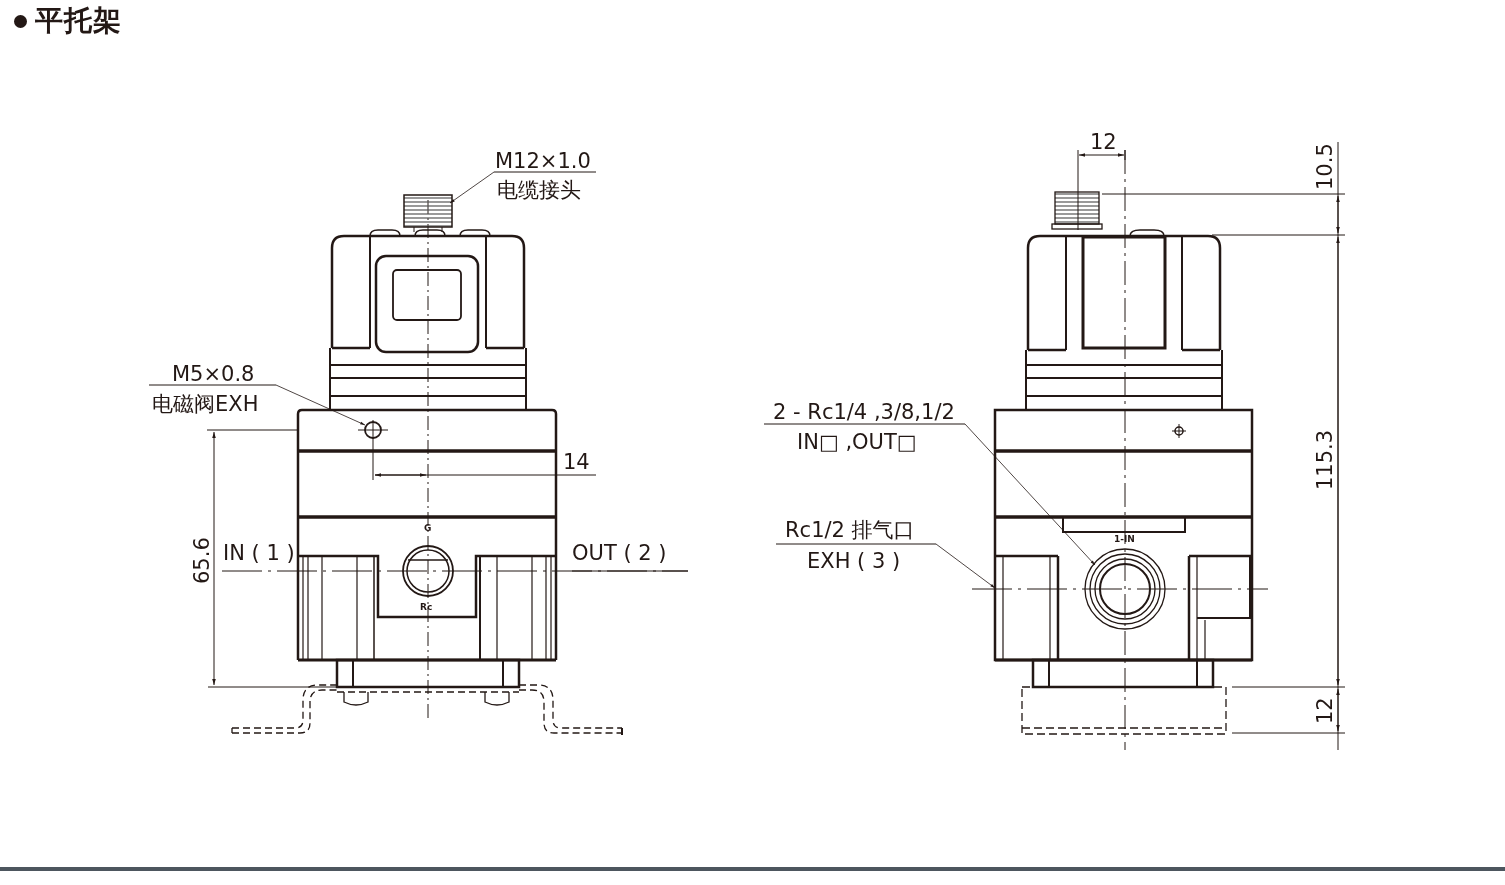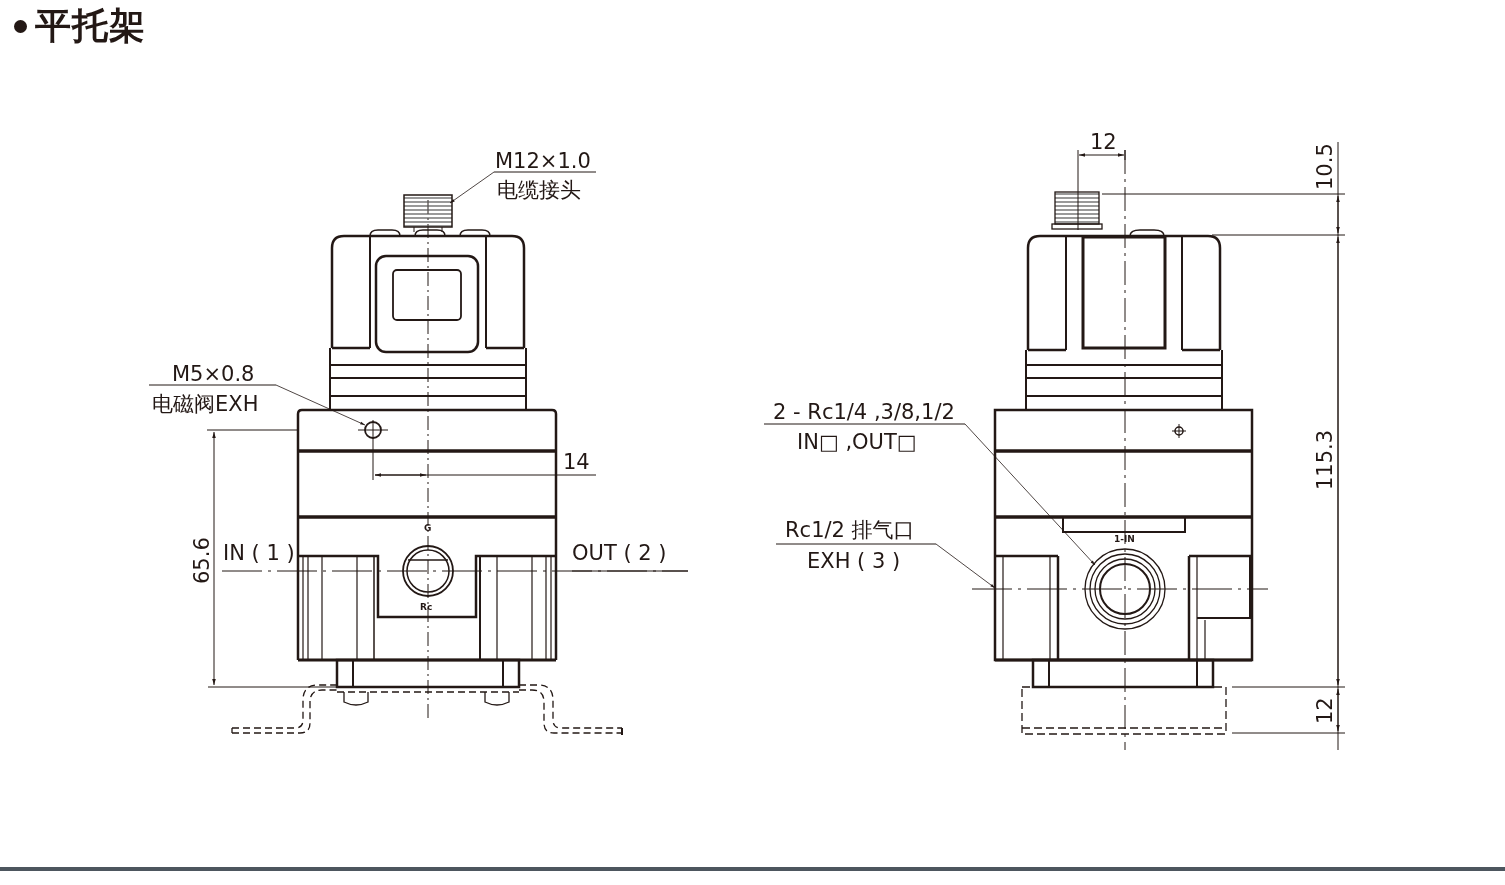--- a/index.html
+++ b/index.html
@@ -1,18 +1,18 @@
 <!DOCTYPE html>
 <html><head>
 <meta charset="utf-8">
 <style>
   html, body { margin: 0; padding: 0; background: #ffffff; }
   body { width: 1505px; height: 885px; position: relative; overflow: hidden;
          font-family: "Liberation Sans", "DejaVu Sans", sans-serif; color: #231815; }
-  .title { position: absolute; left: 14px; top: 2px; font-size: 36px; font-weight: bold;
+  .title { position: absolute; left: 14px; top: 2px; font-size: 28px; font-weight: bold;
            font-family: "DejaVu Sans", sans-serif; letter-spacing: 1px; display: flex; align-items: center; }
   .title .dot { display: inline-block; width: 13px; height: 13px; border-radius: 50%; background: #231815; margin-right: 8px; }
   svg.drawing { position: absolute; left: 0; top: 0; }
   .footer-bar { position: absolute; left: 0; top: 867px; width: 1505px; height: 4px; background: #4d565e; }
   .lbl { font-family: "DejaVu Sans", sans-serif; font-size: 21px; fill: #231815; }
   .small-mark { font-family: "DejaVu Sans", sans-serif; font-size: 9px; font-weight: bold; fill: #231815; }
 </style>
 </head>
 <body>
 

